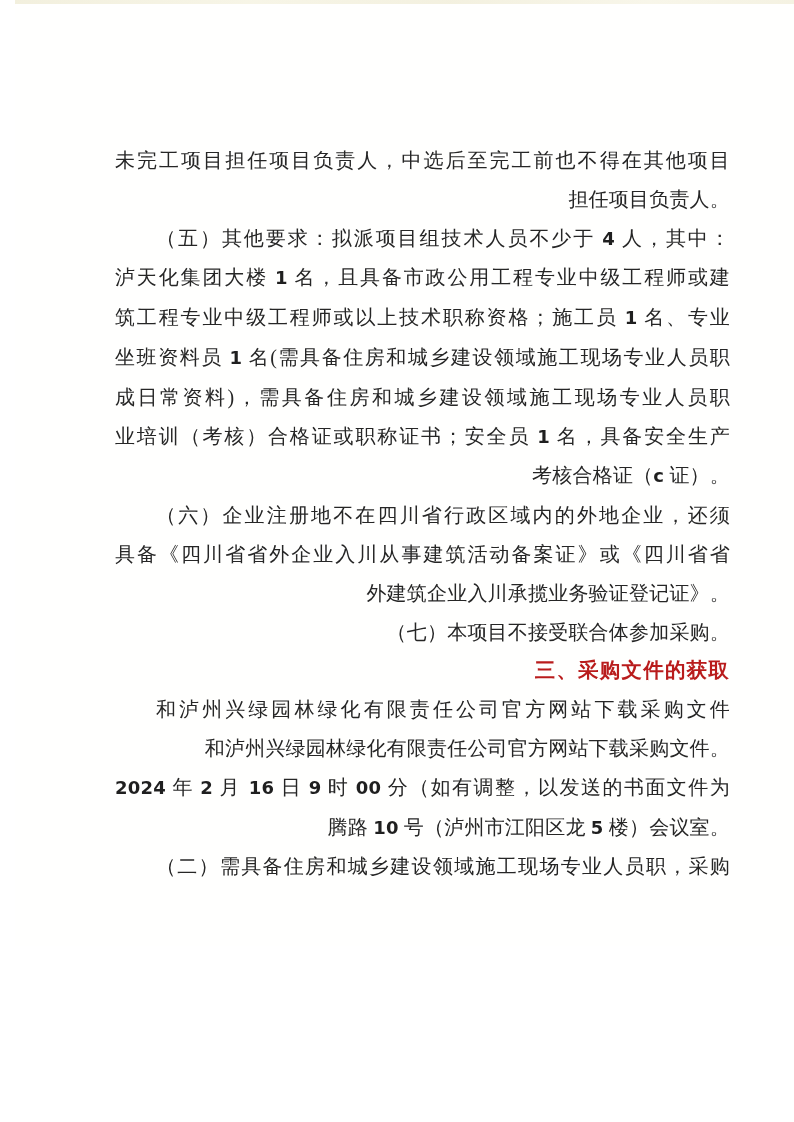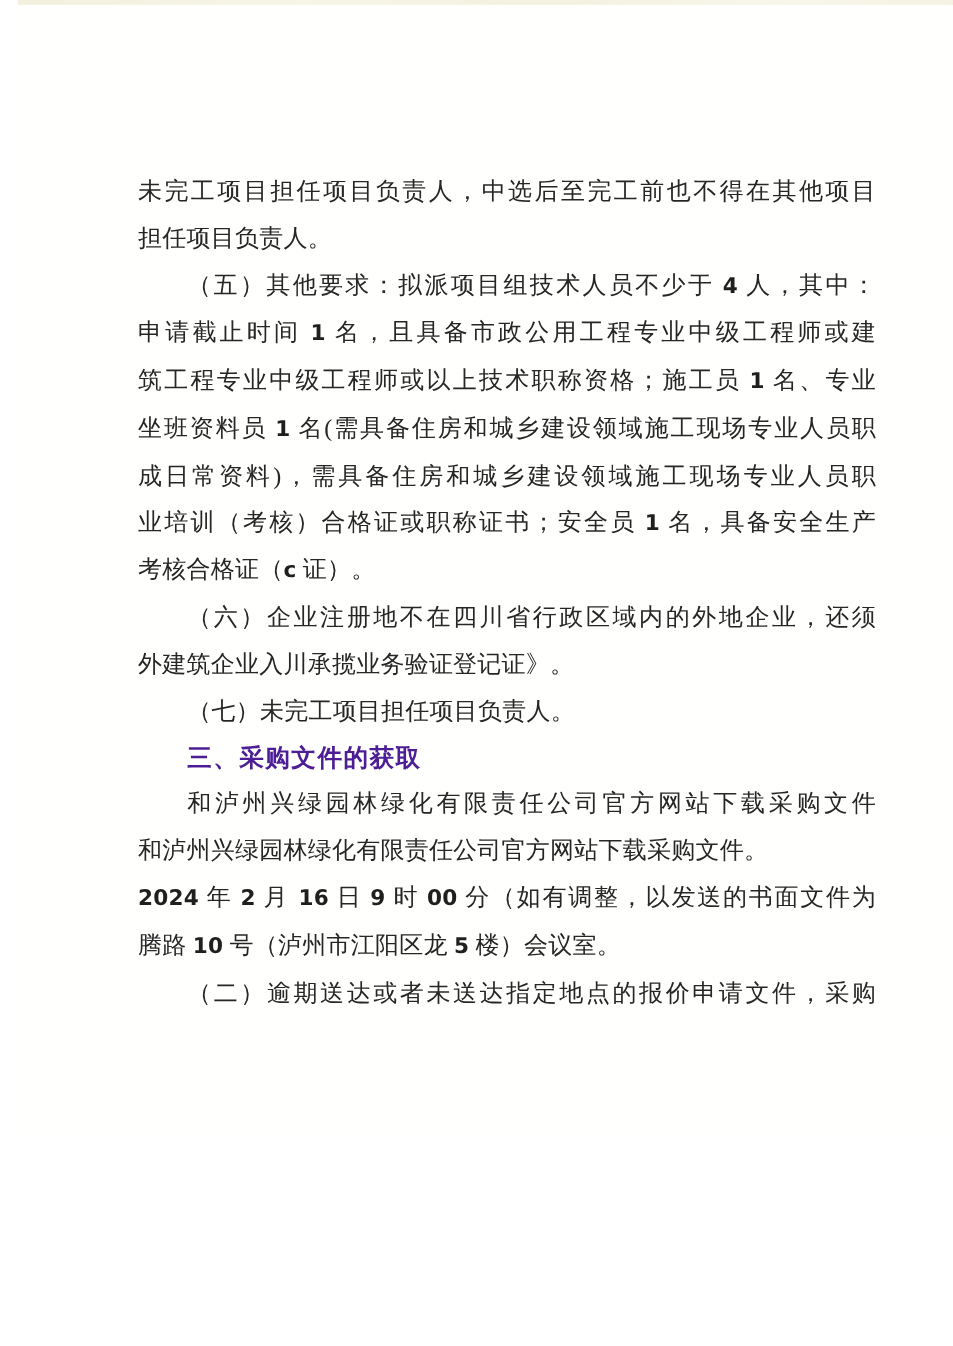--- a/index.html
+++ b/index.html
@@ -33,34 +33,35 @@
     position: absolute;
     left: 100px;
     top: 141px;
     width: 615px;
     font-size: 20px;
     line-height: 38.8px;
     letter-spacing: 0.2px;
   }
   .line {
     width: 615px;
+    text-align: right;
   }
   .line.justify {
     text-align: justify;
     text-align-last: justify;
   }
   .line.indent {
     text-indent: 41px;
   }
   .line.heading {
     font-family: "Liberation Sans", "DejaVu Sans", sans-serif;
     font-weight: bold;
     font-size: 20.5px;
     letter-spacing: 1.2px;
-    color: #4c1d95;
+    color: #b91c1c;
   }
   .num {
     font-family: "DejaVu Sans", "Liberation Sans", sans-serif;
     font-weight: bold;
     font-size: 18px;
     color: #1f1f1f;
   }
   .u {
     text-decoration-thickness: 1.6px;
     text-underline-offset: 4.5px;
@@ -95,34 +96,35 @@
 </head>
 <body>
 
 <div class="page">
   <div class="top-scan-edge"></div>
 
   <div class="doc">
       <div class="line justify"><span class="">未完工项目担任项目负责人，中选后至完工前也不得在其他项目</span></div>
       <div class="line"><span class="">担任项目负责人。</span></div>
       <div class="line justify indent"><span class="">（五）其他要求：拟派项目组技术人员不少于 </span><span class="num ">4</span><span class=""> 人，其中：</span></div>
-      <div class="line justify"><span class="">申请截止时间 </span><span class="num ">1</span><span class=""> 名，且具备市政公用工程专业中级工程师或建</span></div>
+      <div class="line justify"><span class="">泸天化集团大楼 </span><span class="num ">1</span><span class=""> 名，且具备市政公用工程专业中级工程师或建</span></div>
       <div class="line justify"><span class="">筑工程专业中级工程师或以上技术职称资格；施工员 </span><span class="num ">1</span><span class=""> 名、专业</span></div>
       <div class="line justify"><span class="">坐班资料员 </span><span class="num ">1</span><span class=""> 名(需具备住房和城乡建设领域施工现场专业人员职</span></div>
       <div class="line justify"><span class="">成日常资料)，需具备住房和城乡建设领域施工现场专业人员职</span></div>
       <div class="line justify"><span class="">业培训（考核）合格证或职称证书；安全员 </span><span class="num ">1</span><span class=""> 名，具备安全生产</span></div>
       <div class="line"><span class="">考核合格证（</span><span class="num ">c</span><span class=""> 证）。</span></div>
       <div class="line justify indent"><span class="">（六）企业注册地不在四川省行政区域内的外地企业，还须</span></div>
+      <div class="line justify"><span class="">具备《四川省省外企业入川从事建筑活动备案证》或《四川省省</span></div>
       <div class="line"><span class="">外建筑企业入川承揽业务验证登记证》。</span></div>
-      <div class="line indent"><span class="">（七）未完工项目担任项目负责人。</span></div>
+      <div class="line indent"><span class="">（七）本项目不接受联合体参加采购。</span></div>
       <div class="line indent heading"><span class="">三、采购文件的获取</span></div>
       <div class="line justify indent"><span class="">和泸州兴绿园林绿化有限责任公司官方网站下载采购文件</span></div>
       <div class="line"><span class="">和泸州兴绿园林绿化有限责任公司官方网站下载采购文件。</span></div>
       <div class="line justify"><span class="num u">2024</span><span class=""> 年 </span><span class="num u">2</span><span class=""> 月</span><span class="num u"> 16</span><span class=""> 日 </span><span class="num ">9</span><span class=""> 时 </span><span class="num ">00</span><span class=""> 分（如有调整，以发送的书面文件为</span></div>
       <div class="line"><span class="u">腾路 </span><span class="num u">10</span><span class="u"> 号（泸州市江阳区龙 </span><span class="num u">5</span><span class="u"> 楼）会议室。</span></div>
-      <div class="line justify indent"><span class="">（二）逾期送达或者未送达指定地点的报价申请文件，采购</span></div>
+      <div class="line justify indent"><span class="">（二）需具备住房和城乡建设领域施工现场专业人员职，采购</span></div>
     </div>
 
   <div class="footer-page">3</div>
 
   <div class="artifact-pink-1"></div>
   <div class="artifact-pink-2"></div>
 </div>
 
 </body></html>

